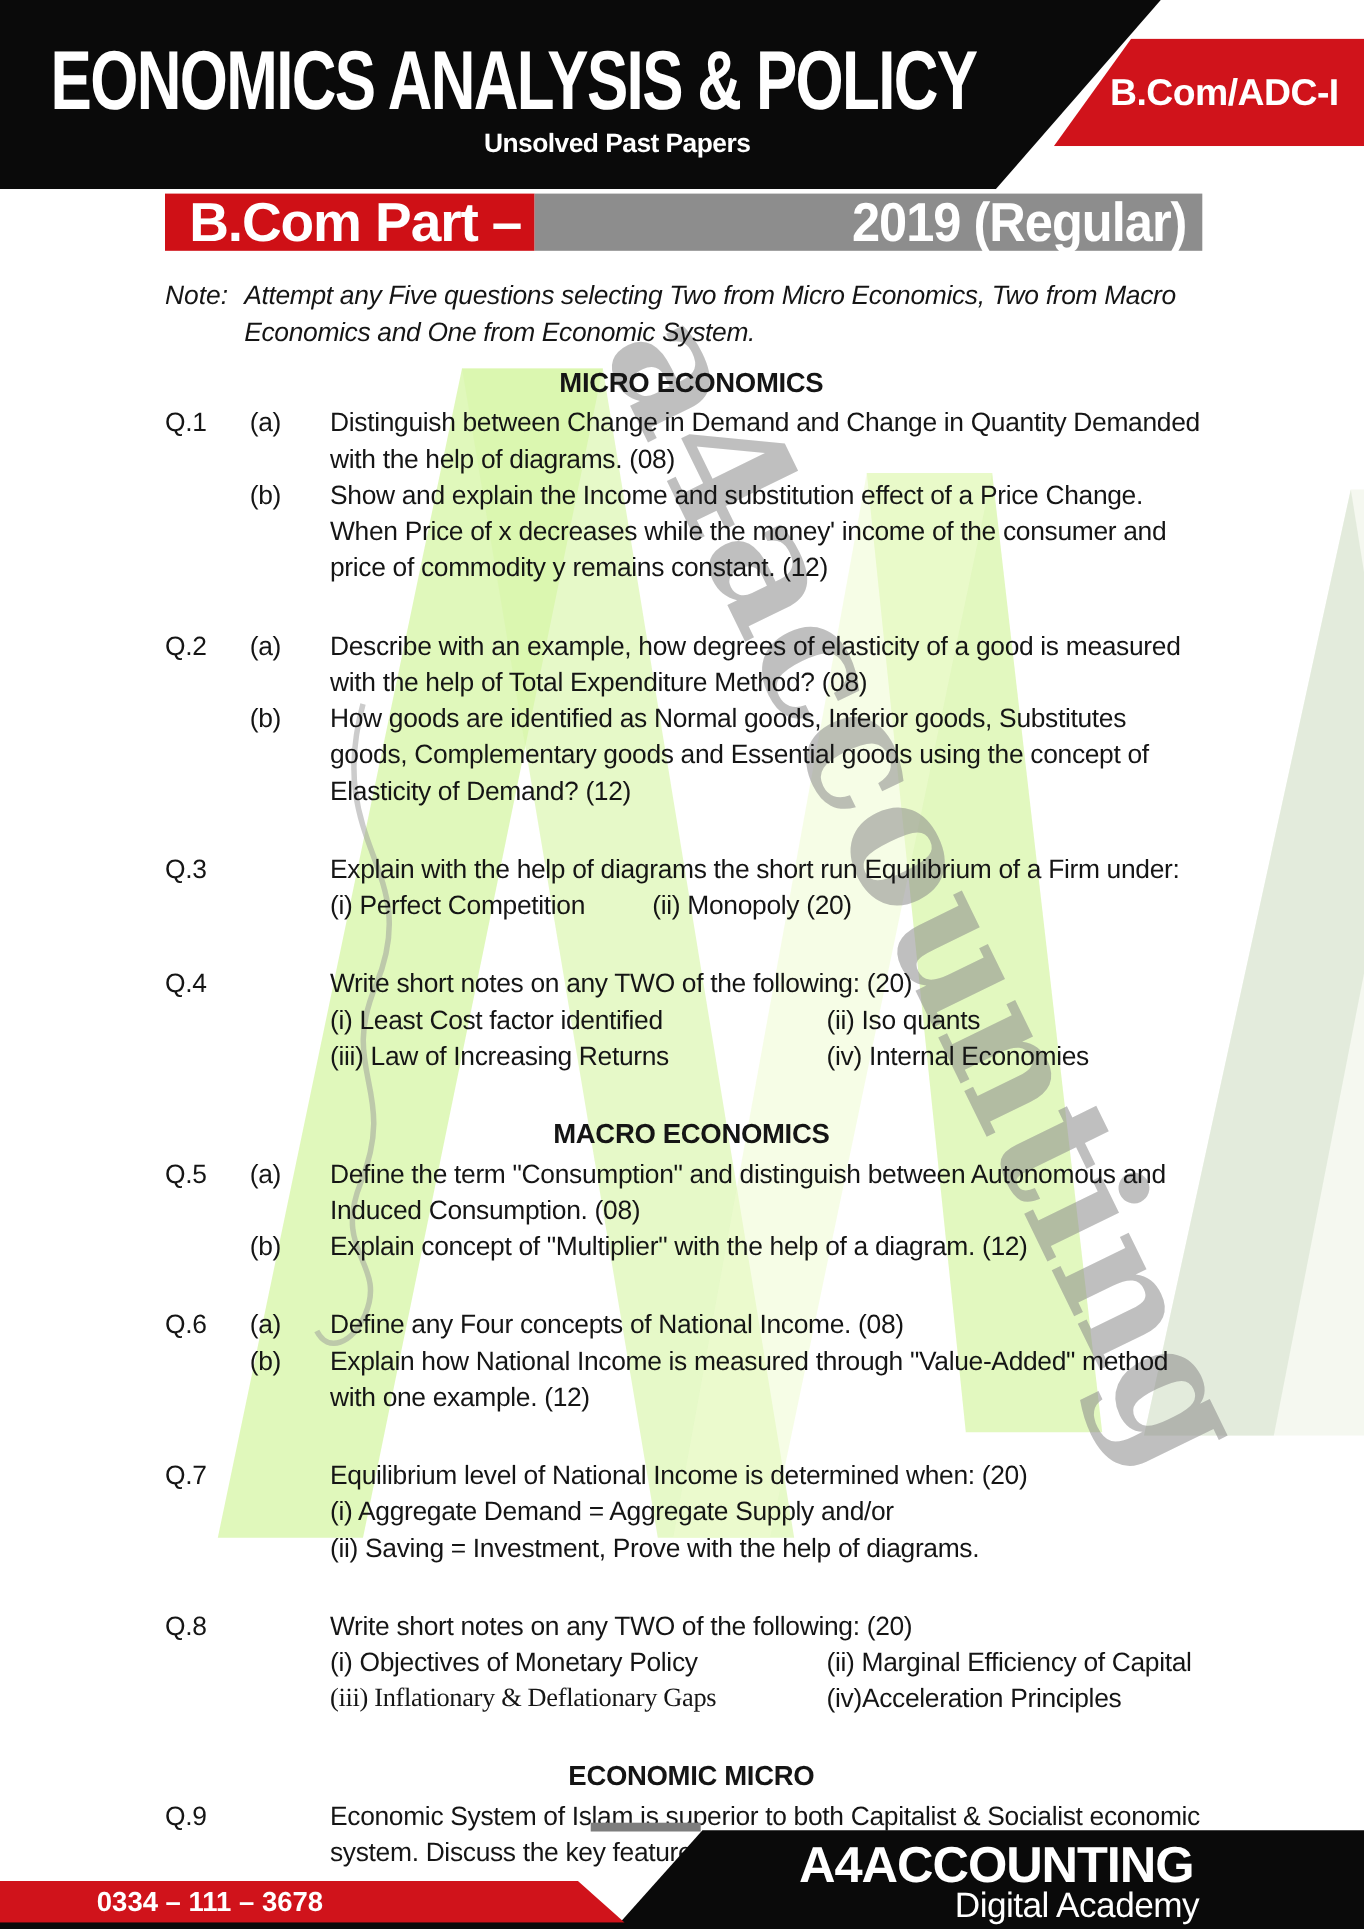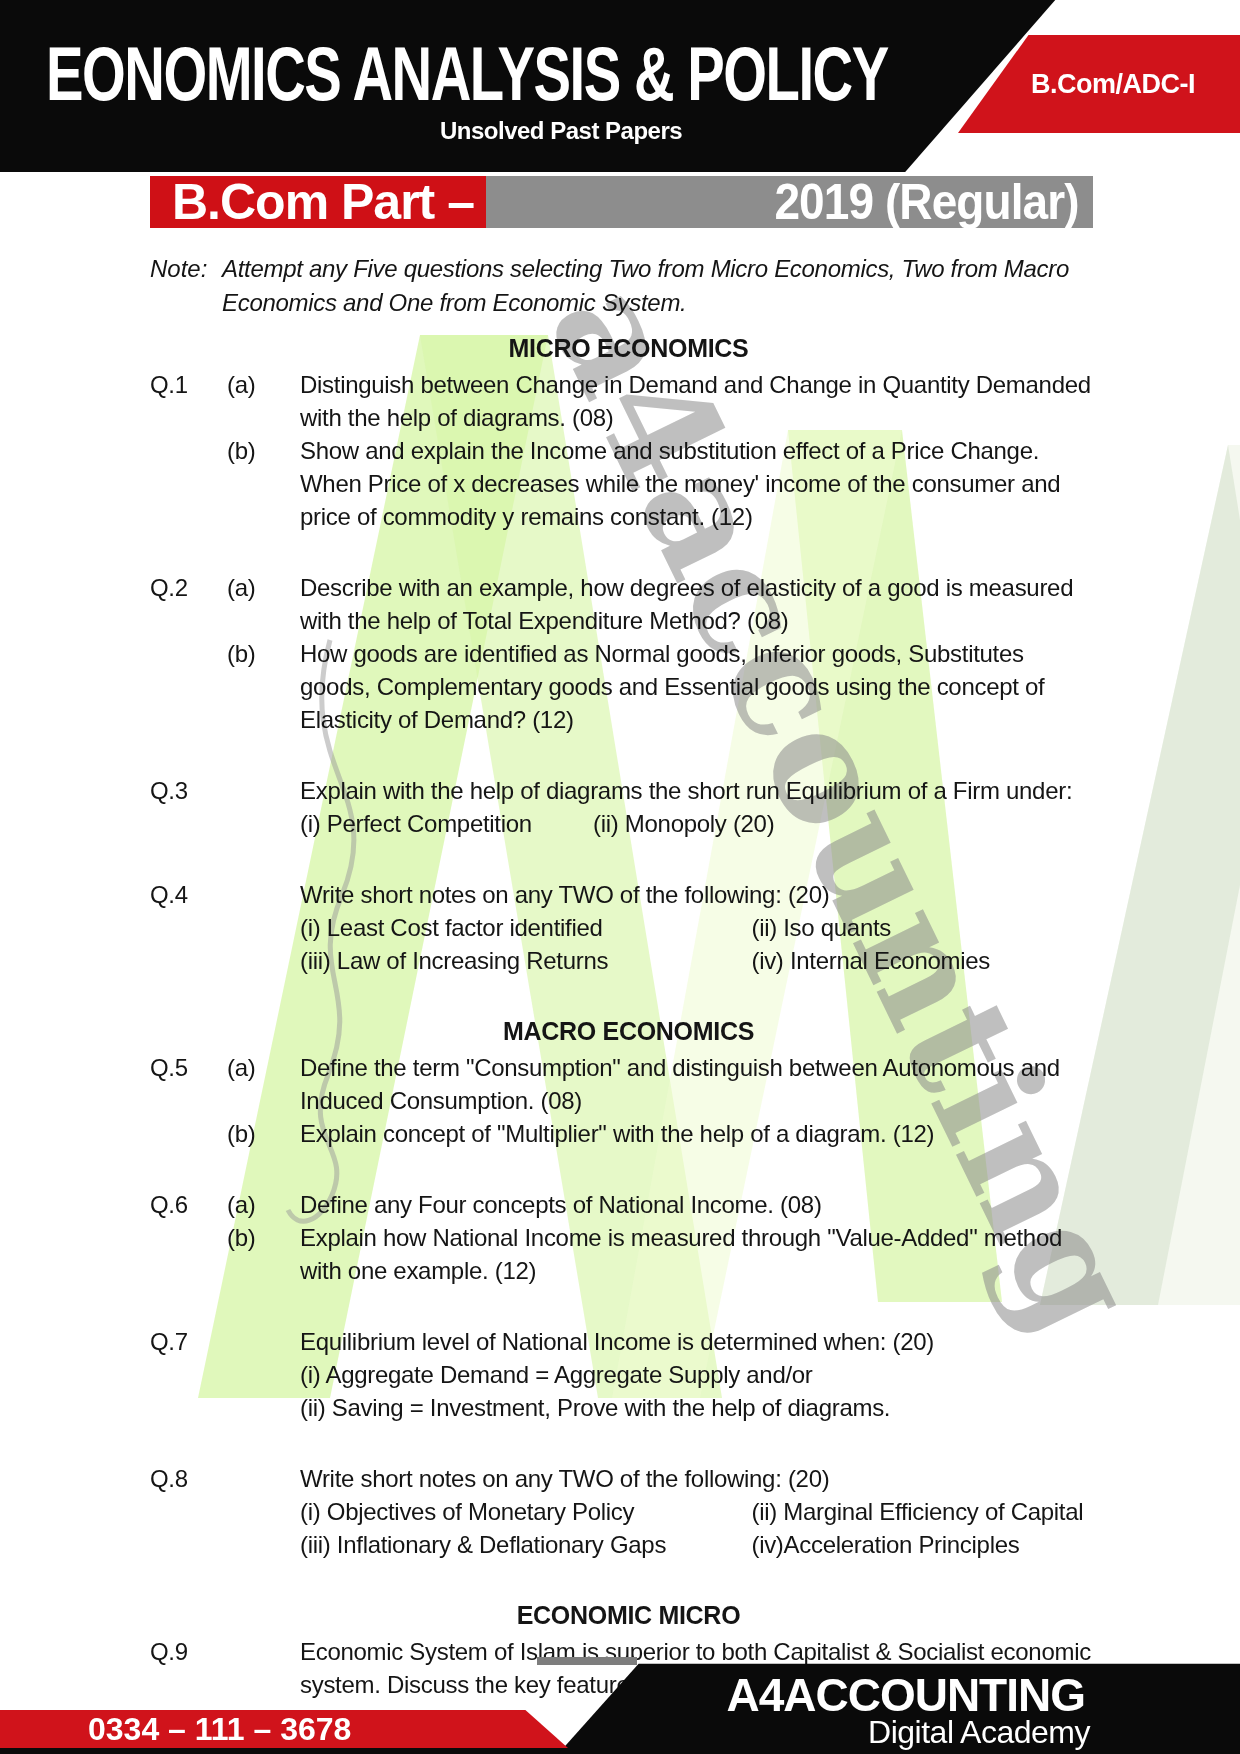--- a/index.html
+++ b/index.html
@@ -11,21 +11,21 @@
 
   
   .header-black{position:absolute;top:0;left:0;width:1240px;height:172px;background:#0a0a0a;z-index:2;
     clip-path:polygon(0 0,85.1% 0,73% 100%,0 100%);}
   .page-title{position:absolute;left:46px;top:30px;font-size:76px;font-weight:bold;color:#fff;
     letter-spacing:-2px;white-space:nowrap;transform:scaleX(.74);transform-origin:left top;}
   .page-subtitle{position:absolute;left:440px;top:117px;width:360px;text-align:left;
     font-size:24px;font-weight:bold;color:#fff;letter-spacing:-.5px;}
   .level-badge{position:absolute;top:35px;left:958px;width:282px;height:98px;background:#d0131b;z-index:3;
     clip-path:polygon(25% 0,100% 0,100% 100%,0 100%);display:flex;align-items:center;justify-content:center;}
-  .level-badge span{font-size:27px;font-weight:bold;color:#fff;margin-left:28px;letter-spacing:-.5px;}
+  .level-badge span{font-size:34px;font-weight:bold;color:#fff;margin-left:28px;letter-spacing:-.5px;}
 
   
   .part-bar{position:absolute;top:176px;left:150px;width:336px;height:52px;background:#cf1016;z-index:2;
     display:flex;align-items:center;}
   .part-bar span{color:#fff;font-weight:bold;font-size:50px;margin-left:22px;letter-spacing:-1px;white-space:nowrap;}
   .year-bar{position:absolute;top:176px;left:486px;width:607px;height:52px;background:#8d8d8d;z-index:2;
     display:flex;align-items:center;justify-content:flex-end;}
   .year-bar span{color:#fff;font-weight:bold;font-size:50px;margin-right:14px;letter-spacing:-1px;
     white-space:nowrap;transform:scaleX(.92);transform-origin:right center;}
 
@@ -52,21 +52,21 @@
   
   .gray-accent{position:absolute;left:537px;top:1657px;width:100px;height:8px;background:#7d7d7d;z-index:2;}
   .footer-black{position:absolute;left:0;top:1658px;width:1240px;height:96px;background:#0a0a0a;z-index:3;
     clip-path:polygon(51.5% 6%,100% 6%,100% 100%,45% 100%);}
   .brand-name{position:absolute;right:155px;top:1668px;color:#fff;font-size:46px;font-weight:bold;
     letter-spacing:-1px;z-index:4;}
   .brand-tagline{position:absolute;right:150px;top:1714px;color:#fff;font-size:32px;z-index:4;letter-spacing:-.5px;}
   .bottom-strip{position:absolute;left:0;top:1746px;width:1240px;height:8px;background:#0a0a0a;z-index:2;}
   .phone-bar{position:absolute;left:0;top:1710px;width:568px;height:38px;background:#d0131b;z-index:4;
     clip-path:polygon(0 0,92.5% 0,100% 100%,0 100%);display:flex;align-items:center;}
-  .phone-bar span{color:#fff;font-weight:bold;font-size:32px;margin-left:88px;white-space:nowrap;}
+  .phone-bar span{color:#fff;font-weight:bold;font-size:25px;margin-left:88px;white-space:nowrap;}
 </style>
 </head>
 <body>
 
 <div id="page">
 
   <svg id="watermark" width="1240" height="1754" viewBox="0 0 1240 1754">
     <polygon points="420,335 548,335 330,1398 198,1398" fill="#d8f6aa" opacity="0.8"></polygon>
     <polygon points="420,335 548,335 722,1398 598,1398" fill="#d8f6aa" opacity="0.65"></polygon>
     <polygon points="788,430 902,430 1002,1302 878,1302" fill="#d8f6aa" opacity="0.75"></polygon>
@@ -220,21 +220,21 @@
           <div class="q-parts">
             <div class="part">
               <div class="part-label"></div>
               <div>
                 <div class="part-body">Write short notes on any TWO of the following: (20)</div>
                 <div class="colrow">
                   <span class="c1" style="width: 57%;">(i) Objectives of Monetary Policy</span>
                   <span class="c2">(ii) Marginal Efficiency of Capital</span>
                 </div>
                 <div class="colrow">
-                  <span class="c1" style="width: 57%;">(iii) Inflationary &amp; Deflationary Gaps</span>
+                  <span class="c1" style="width: 57%; font-family: Liberation Serif, serif;">(iii) Inflationary &amp; Deflationary Gaps</span>
                   <span class="c2">(iv)Acceleration Principles</span>
                 </div>
               </div>
             </div>
           </div>
         </div>
         <div class="section-heading gap">ECONOMIC MICRO</div>
         <div class="question">
           <div class="q-num">Q.9</div>
           <div class="q-parts">

